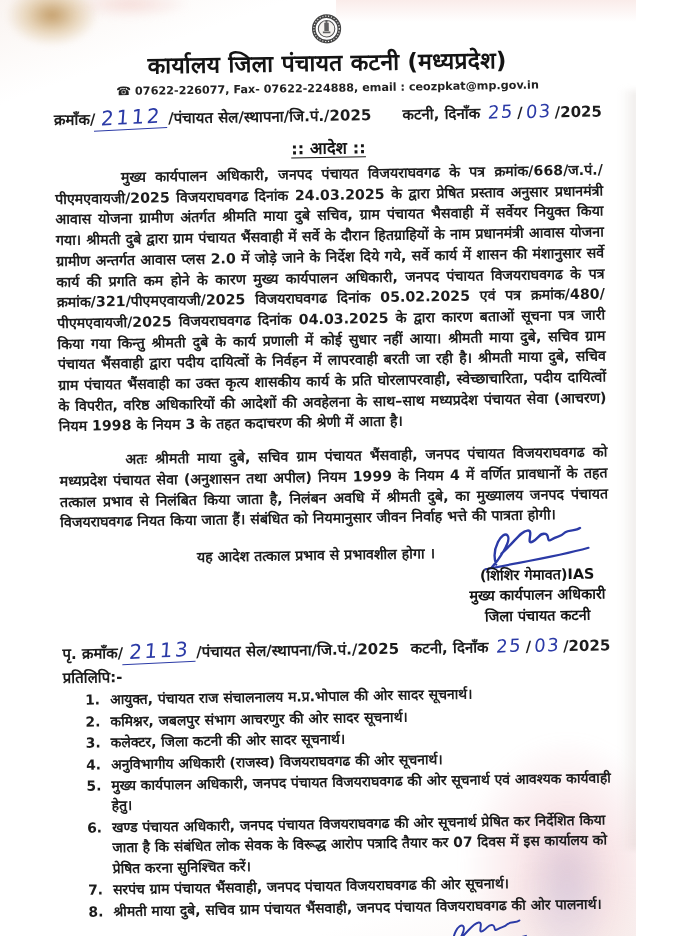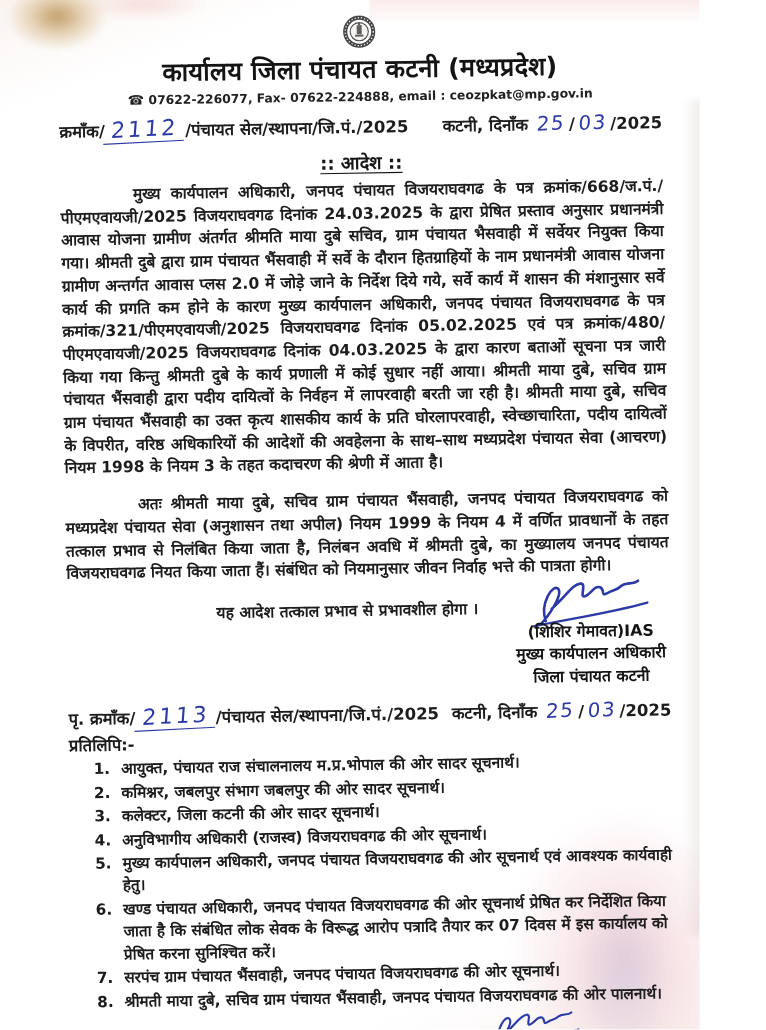--- a/index.html
+++ b/index.html
@@ -190,21 +190,21 @@
 
     <div class="copy-label">प्रतिलिपि:-</div>
 
     <ol class="copy-list">
         <li>
           <span class="num">1.</span>
           <span class="litext"><span>आयुक्त, पंचायत राज संचालनालय म.प्र.</span><b>भोपाल</b><span> की ओर सादर सूचनार्थ।</span></span>
         </li>
         <li>
           <span class="num">2.</span>
-          <span class="litext"><span>कमिश्नर, जबलपुर संभाग </span><b>जबलपुर</b><span> की ओर सादर सूचनार्थ।</span></span>
+          <span class="litext"><span>कमिश्नर, जबलपुर संभाग </span><b>आचरणुर</b><span> की ओर सादर सूचनार्थ।</span></span>
         </li>
         <li>
           <span class="num">3.</span>
           <span class="litext"><span>कलेक्टर, जिला </span><b>कटनी</b><span> की ओर सादर सूचनार्थ।</span></span>
         </li>
         <li>
           <span class="num">4.</span>
           <span class="litext"><span>अनुविभागीय अधिकारी (राजस्व) </span><b>विजयराघवगढ</b><span> की ओर सूचनार्थ।</span></span>
         </li>
         <li>

